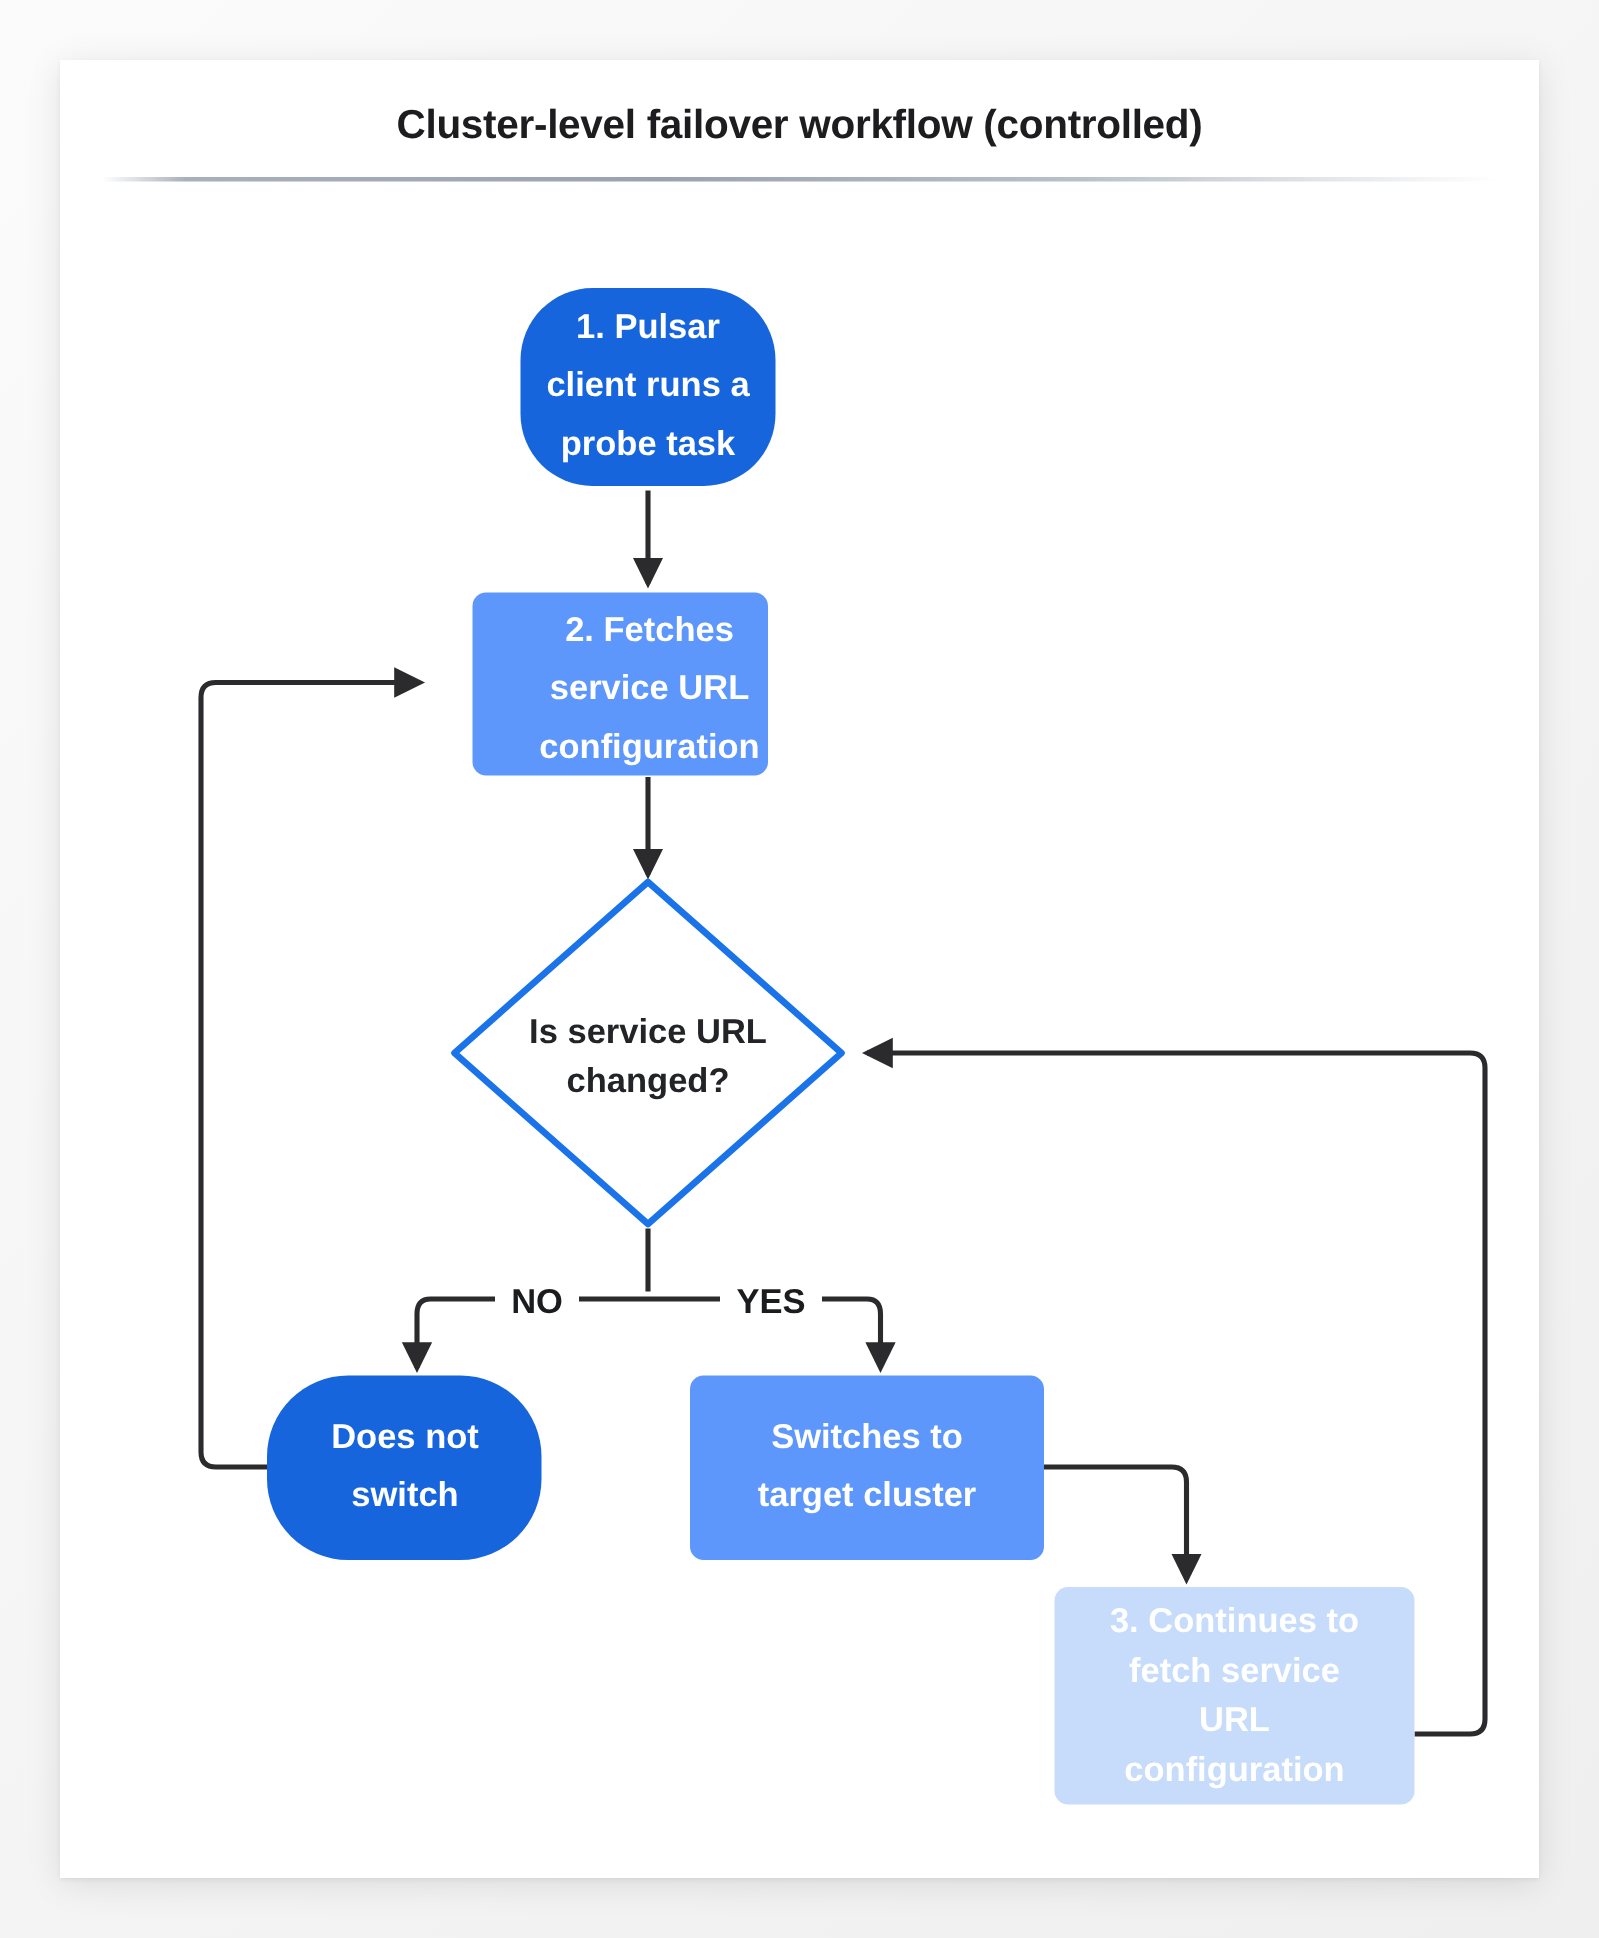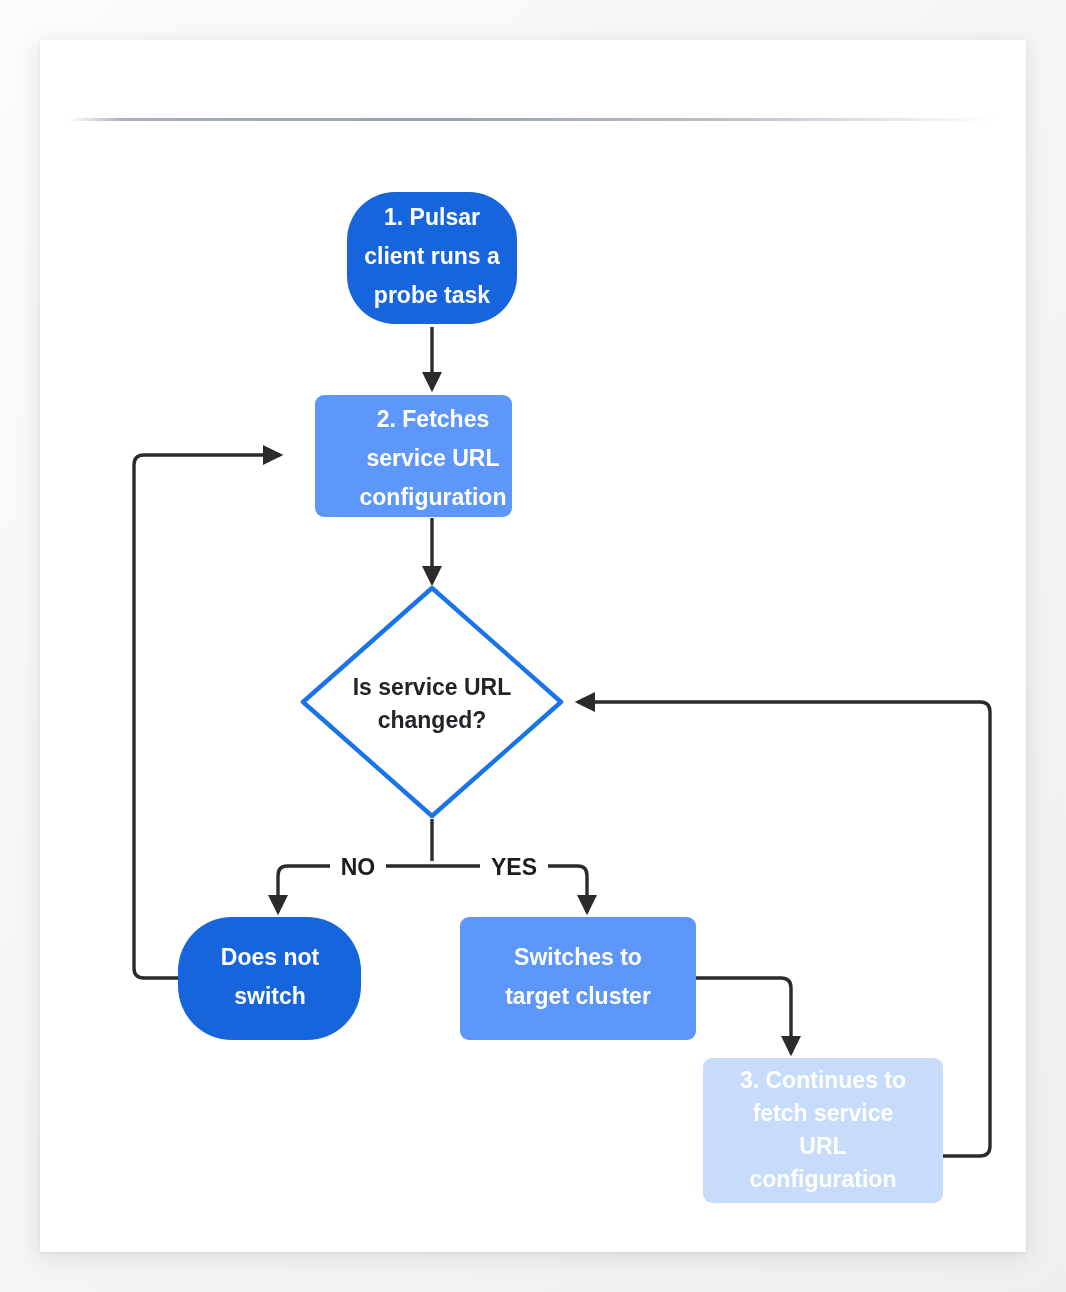--- a/index.html
+++ b/index.html
@@ -62,20 +62,21 @@
     fill: #1b1c1e;
     text-anchor: middle;
   }
 </style>
 </head>
 <body>
 
 <div id="page">
   <div id="card">
 
+    <div id="title">Cluster-level failover workflow (controlled)</div>
     <div id="rule"></div>
 
     <svg id="flow" viewBox="0 0 986 1212">
       <defs>
         <marker id="arrow" viewBox="0 0 12 12" refX="9.2" refY="6" markerWidth="6.6" markerHeight="6.6" orient="auto-start-reverse">
           <path d="M 0 0.6 L 11 6 L 0 11.4 z" fill="#2B2B2D"></path>
         </marker>
       </defs>
 
       <g fill="none" stroke="#2B2B2D" stroke-width="3.4" stroke-linecap="butt" stroke-linejoin="round">

